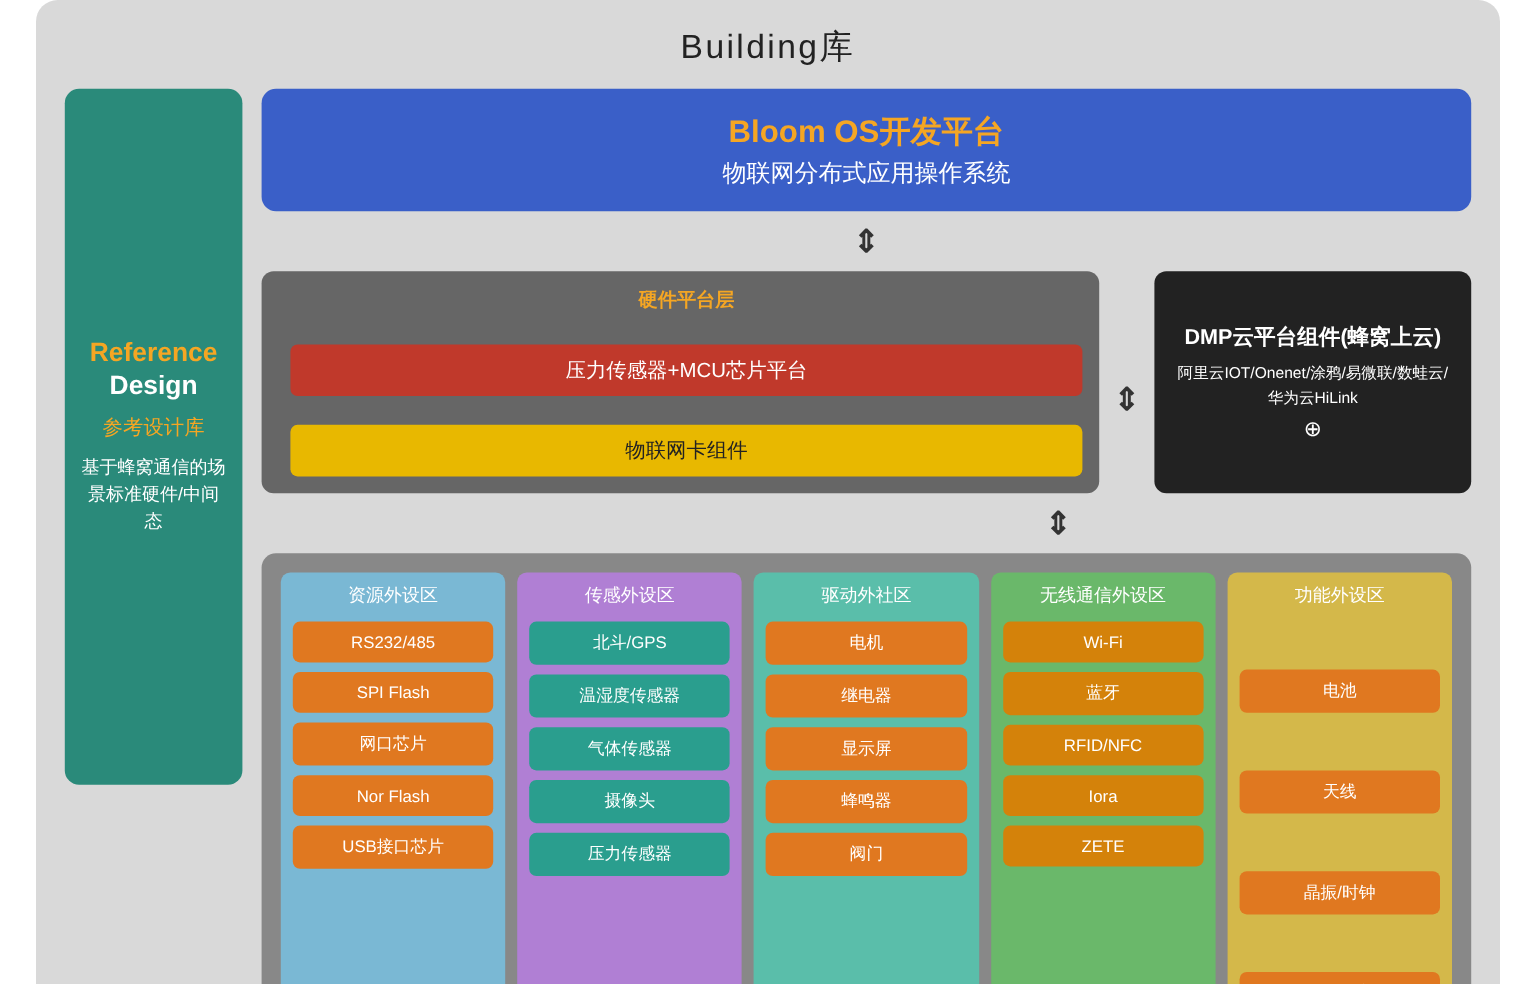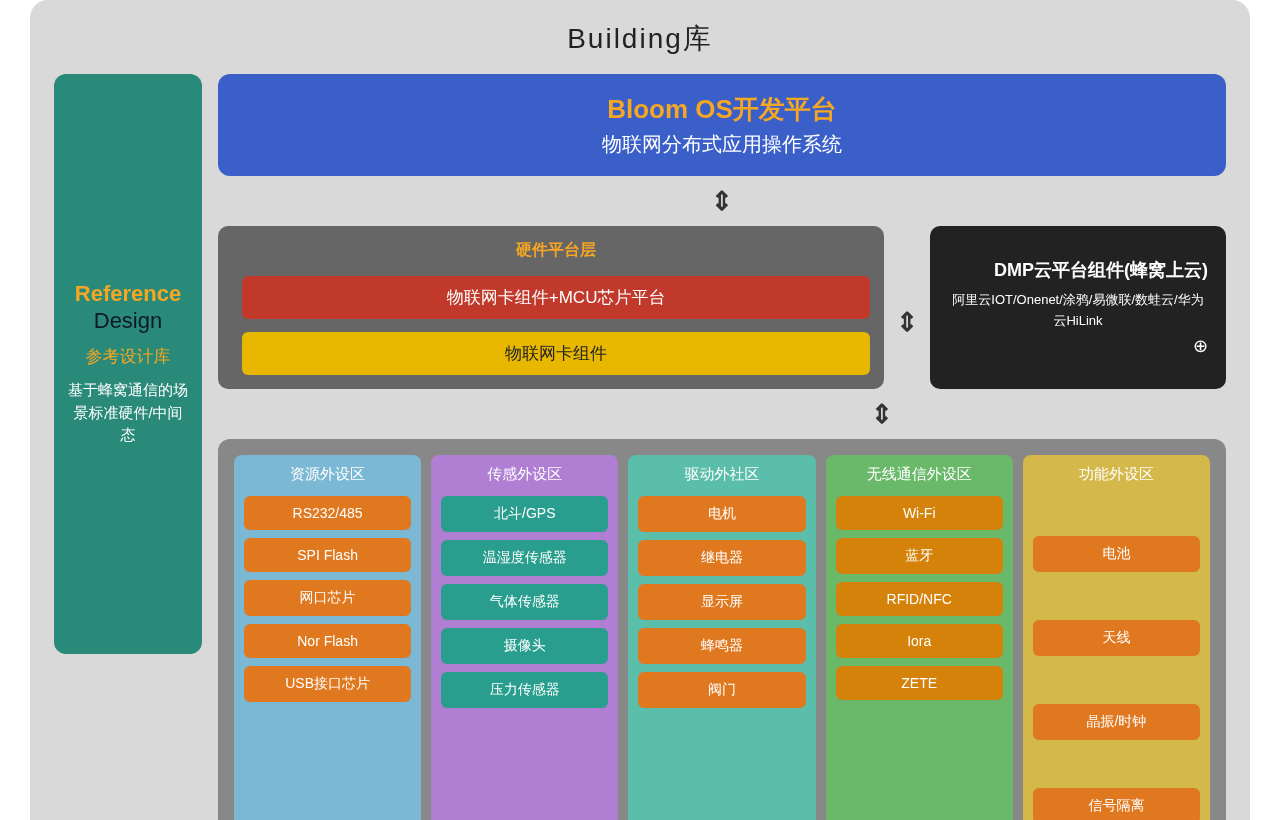--- a/index.html
+++ b/index.html
@@ -46,23 +46,23 @@
       flex-shrink: 0;
     }
     .sidebar-reference {
       color: #f5a623;
       font-size: 22px;
       font-weight: 700;
       text-align: center;
       line-height: 1.2;
     }
     .sidebar-design {
-      color: #0f172a;
+      color: #ffffff;
       font-size: 22px;
-      font-weight: 400;
+      font-weight: 700;
       text-align: center;
       line-height: 1.2;
       margin-bottom: 10px;
     }
     .sidebar-subtitle {
       color: #fff;
       font-size: 15px;
       text-align: center;
       line-height: 1.5;
     }
@@ -97,21 +97,21 @@
       align-items: stretch;
     }
     
     .hardware-section {
       flex: 1;
       background: #666;
       border-radius: 10px;
       padding: 14px 14px 14px 24px;
       display: flex;
       flex-direction: column;
-      gap: 13px;
+      gap: 24px;
     }
     .hardware-title {
       color: #f5a623;
       font-size: 16px;
       font-weight: 600;
       text-align: center;
       margin-bottom: 2px;
     }
     .hw-row-red {
       background: #c0392b;
@@ -127,25 +127,25 @@
       padding: 10px;
       text-align: center;
       color: #222;
       font-size: 17px;
     }
     
     .dmp-section {
       background: #222;
       border-radius: 10px;
       padding: 16px 18px;
-      width: 296px;
+      width: 264px;
       flex-shrink: 0;
       display: flex;
       flex-direction: column;
-      align-items: flex-end;
+      align-items: center;
       justify-content: center;
     }
     .dmp-title {
       color: #fff;
       font-size: 18px;
       font-weight: 600;
       text-align: center;
       margin-bottom: 8px;
     }
     .dmp-subtitle {
@@ -238,21 +238,21 @@
       </div>
 
       <div class="connector-row">
         <span class="double-arrow">⇕</span>
       </div>
 
       <div class="middle-row">
 
         <div class="hardware-section">
           <div class="hardware-title">硬件平台层</div>
-          <div class="hw-row-red">物联网卡组件+MCU芯片平台</div>
+          <div class="hw-row-red">压力传感器+MCU芯片平台</div>
           <div class="hw-row-yellow">物联网卡组件</div>
         </div>
 
         <div style="display:flex;flex-direction:column;justify-content:center;align-items:center;padding-top:30px;">
           <span class="double-arrow">⇕</span>
         </div>
 
         <div class="dmp-section">
           <div class="dmp-title">DMP云平台组件(蜂窝上云)</div>
           <div class="dmp-subtitle">阿里云IOT/Onenet/涂鸦/易微联/数蛙云/华为云HiLink</div>

